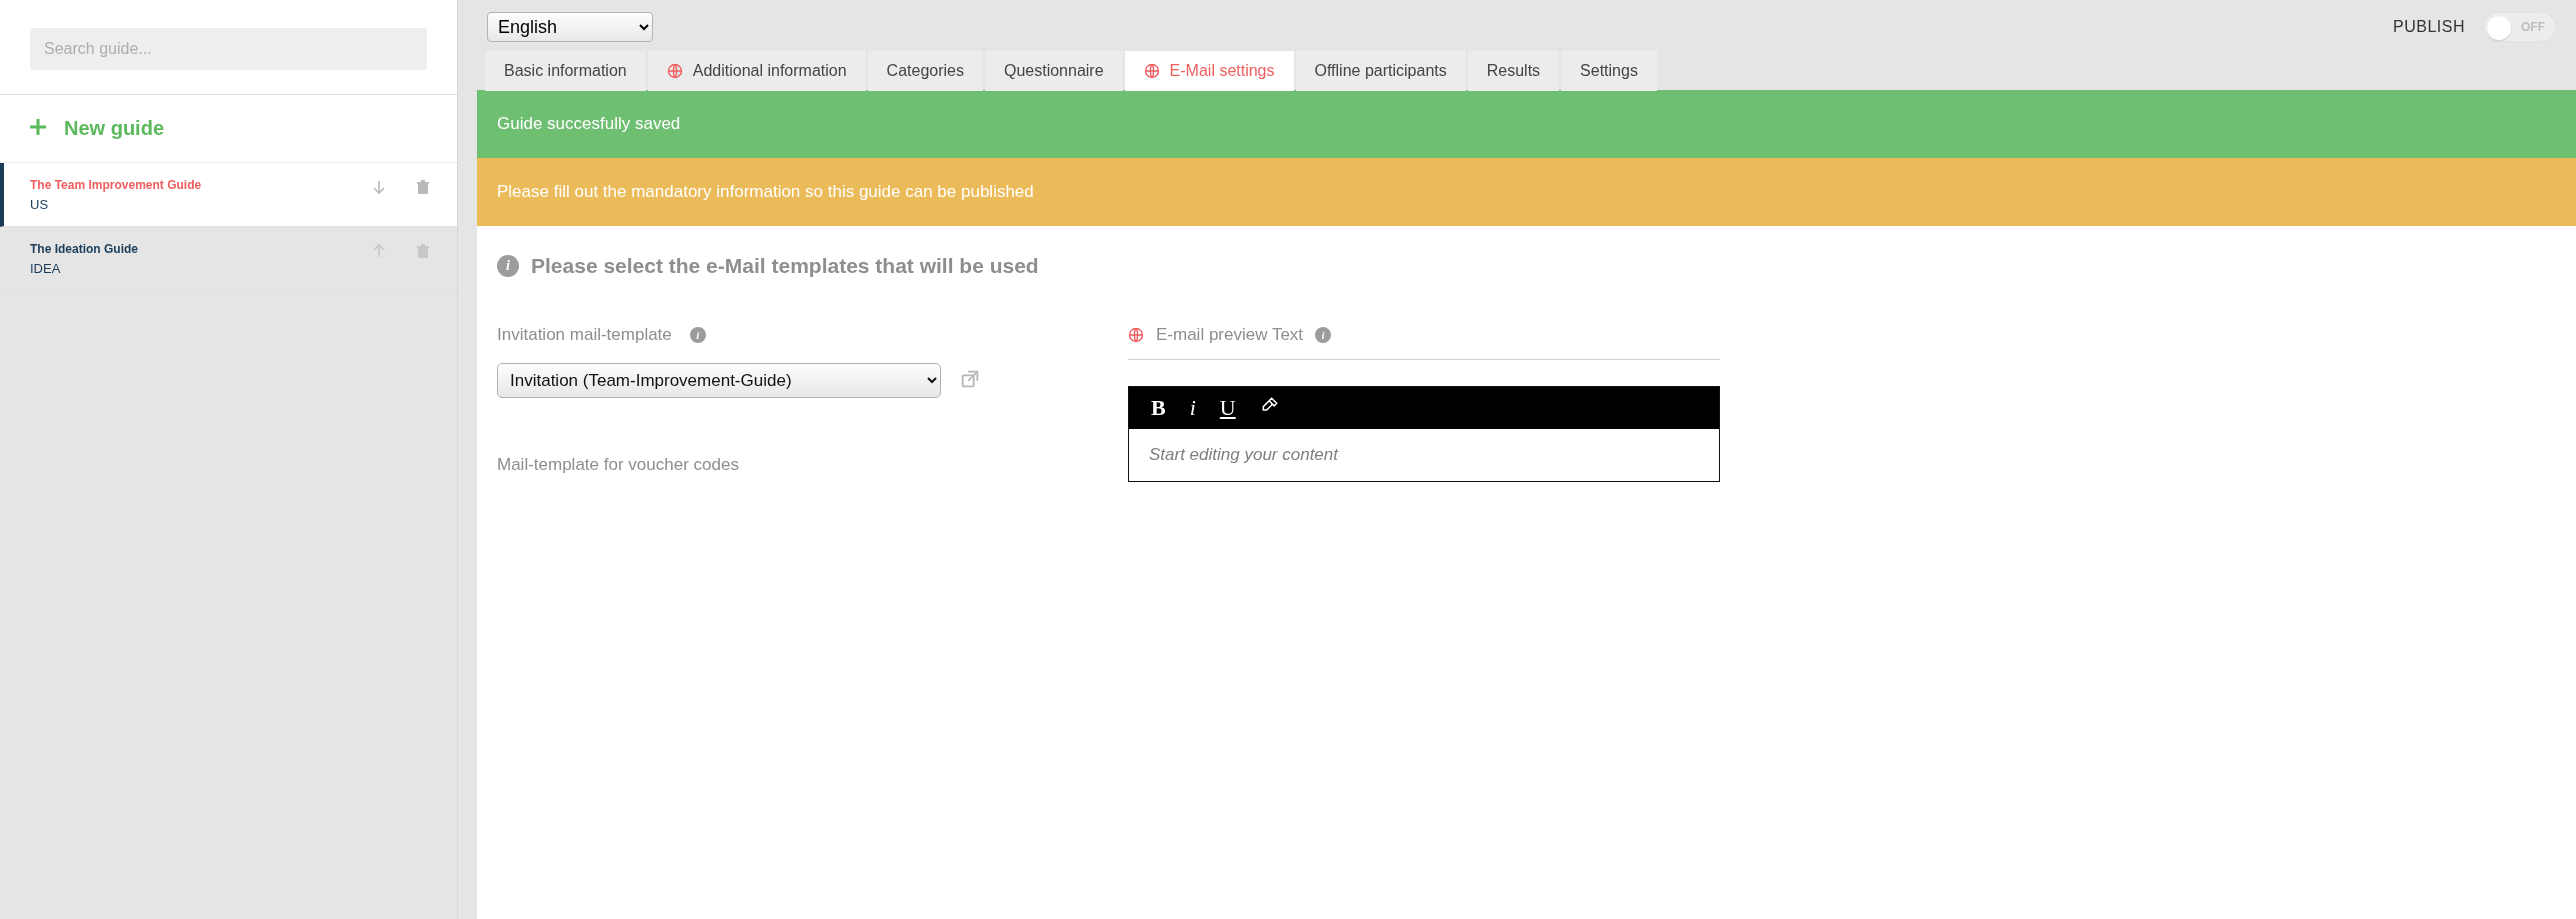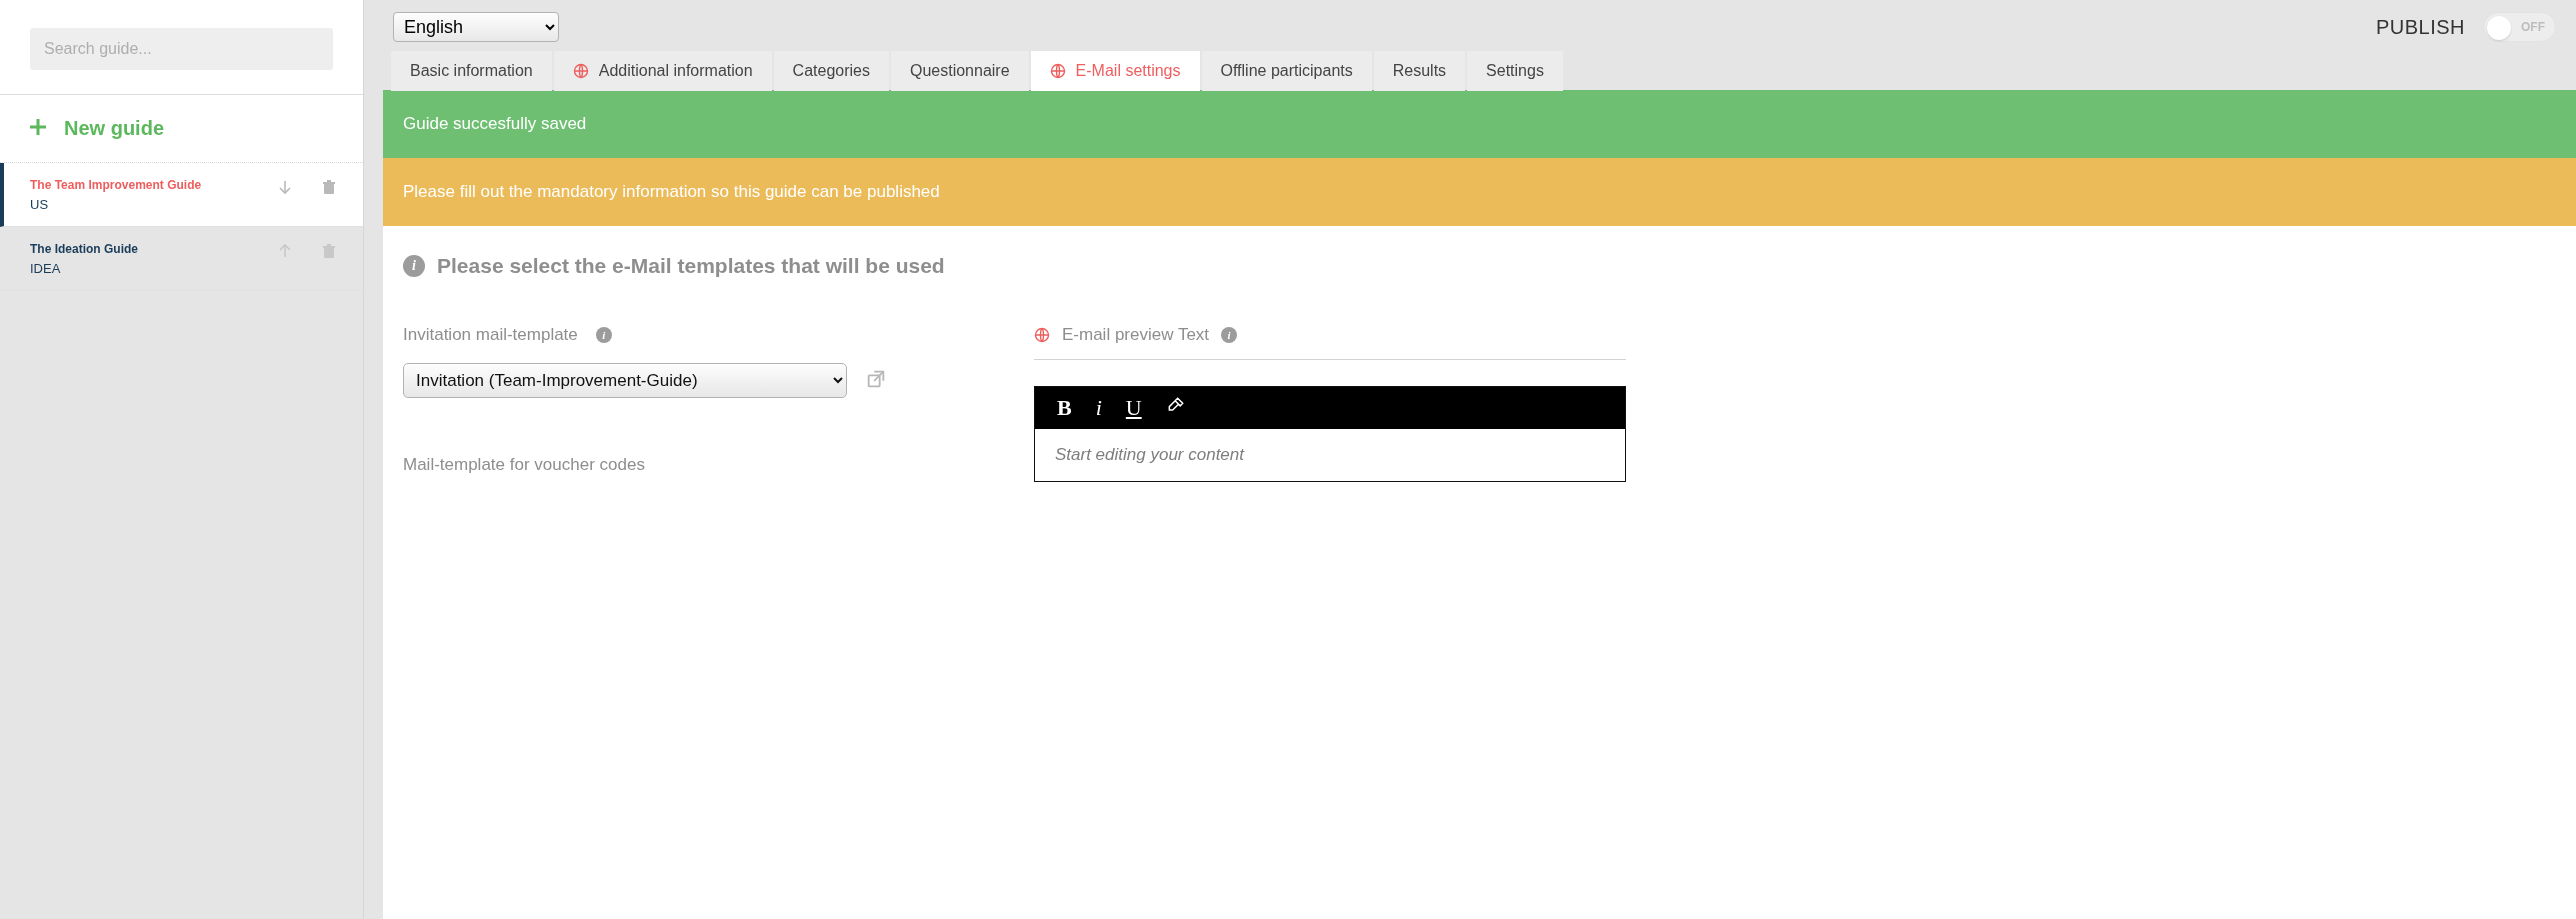--- a/index.html
+++ b/index.html
@@ -6,21 +6,21 @@
   html, body { height: 100%; }
   body {
     font-family: "Helvetica Neue", Helvetica, Arial, sans-serif;
     background: #e5e5e5;
     color: #333;
     font-size: 16px;
   }
   .app { display: flex; height: 100vh; }
   
   .sidebar {
-    width: 364px;
+    width: 458px;
     background: #e5e5e5;
     display: flex;
     flex-direction: column;
     border-right: 1px solid #d6d6d6;
   }
   .sidebar-top {
     background: #fff;
     padding: 28px 30px 24px;
     border-bottom: 1px solid #dedede;
   }
@@ -115,21 +115,21 @@
     background: linear-gradient(#fdfdfd,#e8e8e8);
     border: 1px solid #b2b2b2;
     border-radius: 4px;
   }
   .publish-group {
     display: flex;
     align-items: center;
     gap: 18px;
   }
   .publish-label {
-    font-size: 20px;
+    font-size: 16px;
     letter-spacing: 0.5px;
     color: #333;
   }
   .toggle {
     width: 73px;
     height: 30px;
     border-radius: 15px;
     background: #ededed;
     border: 1px solid #e2e2e2;
     position: relative;

